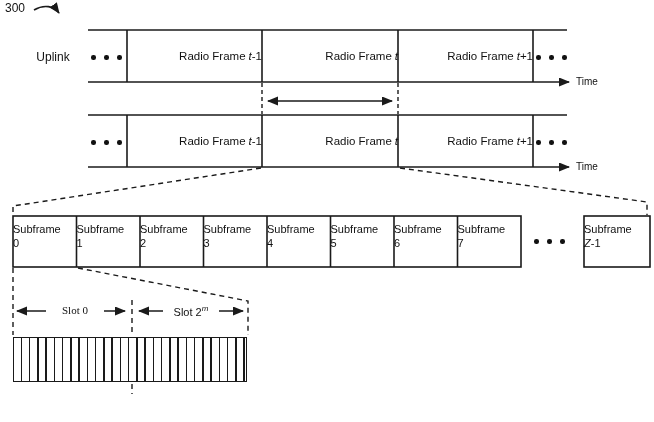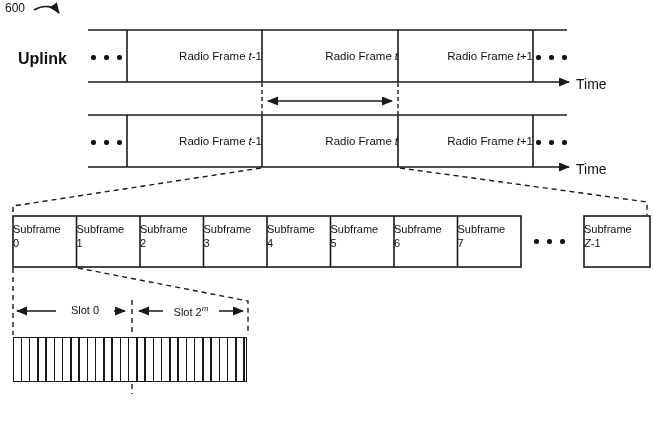--- a/index.html
+++ b/index.html
@@ -1,25 +1,25 @@
 <!DOCTYPE html>
 <html><head>
 <meta charset="utf-8">
 <style>
   html,body{margin:0;padding:0;background:#fff;}
   .canvas{position:relative;width:654px;height:422px;background:#fff;overflow:hidden;
           font-family:"Liberation Sans", sans-serif;color:#111;}
   svg.lines{position:absolute;left:0;top:0;z-index:1;}
   .lbl{position:absolute;z-index:2;white-space:nowrap;}
-  .row-label{font-weight:bold;font-size:16px;}
+  .row-label{font-weight:normal;font-size:12px;text-align:center;}
   .cell{font-size:11.5px;text-align:right;height:14px;line-height:14px;}
   .cell .v, .sfnum .v0, .supv{font-style:italic;}
   .cell .v{margin-left:3px;}
   .ref{font-size:12px;}
-  .time{font-size:14px;}
+  .time{font-size:10px;}
   .orf{font-size:11px;text-align:center;}
   .sfcell{position:absolute;top:223px;z-index:2;font-size:11px;line-height:13.5px;text-align:left;}
   .slotlab{position:absolute;z-index:3;font-size:11px;text-align:center;background:#fff;padding:0 3px;}
   .symlab{font-size:11px;text-align:center;}
   .dots{position:absolute;z-index:2;display:flex;align-items:center;gap:8.5px;}
   .dots .dot{width:4.5px;height:4.5px;border-radius:50%;background:#111;}
   .tickbox{position:absolute;left:13px;top:337px;width:234px;height:45px;z-index:1;
            box-sizing:border-box;border:1.6px solid #1a1a1a;
            background-image:repeating-linear-gradient(to right,transparent 0,transparent 6.75px,#1a1a1a 6.75px,#1a1a1a 8.25px);}
   sup{font-size:8px;}
@@ -85,21 +85,21 @@
       <line x1="132" y1="300" x2="132" y2="335"></line>
       <line x1="132" y1="384" x2="132" y2="394"></line>
     </g>
 
     <g stroke="#1a1a1a" stroke-width="1.6">
       <line x1="17" y1="311" x2="125" y2="311" marker-start="url(#ah)" marker-end="url(#ah)"></line>
       <line x1="139" y1="311" x2="243" y2="311" marker-start="url(#ah)" marker-end="url(#ah)"></line>
     </g>
   </svg>
 
-  <div class="lbl ref" style="left:5px;top:1px;">600</div>
+  <div class="lbl ref" style="left:5px;top:1px;">300</div>
 
   <div class="lbl row-label" style="left:18px;top:50px;width:70px;">Uplink</div>
   <div class="dots" style="left:91px;top:55px;">
     <span class="dot"></span>
       <span class="dot"></span>
       <span class="dot"></span>
   </div>
   <div class="lbl cell" style="left:127px;top:49px;width:135px;">
     <span>Radio Frame</span><span class="v">t</span><span>-1</span>
   </div>
@@ -173,21 +173,21 @@
   <div class="dots" style="left:534px;top:239px;">
     <span class="dot"></span>
       <span class="dot"></span>
       <span class="dot"></span>
   </div>
   <div class="sfcell" style="left:584px;width:66px;">
     <div>Subframe</div>
       <div class="sfnum"><span class="v0">Z</span><span>-1</span></div>
   </div>
 
-  <div class="slotlab" style="left:56px;top:304px;width:52px;">Slot 0</div>
+  <div class="slotlab" style="left:46px;top:304px;width:52px;font-family:Liberation Serif, serif;">Slot 0</div>
   <div class="slotlab" style="left:163px;top:304px;width:50px;">
     <span>Slot 2</span><sup class="supv">m</sup>
   </div>
 
   <div class="tickbox"></div>
 
 
 </div>
 
 </body></html>

